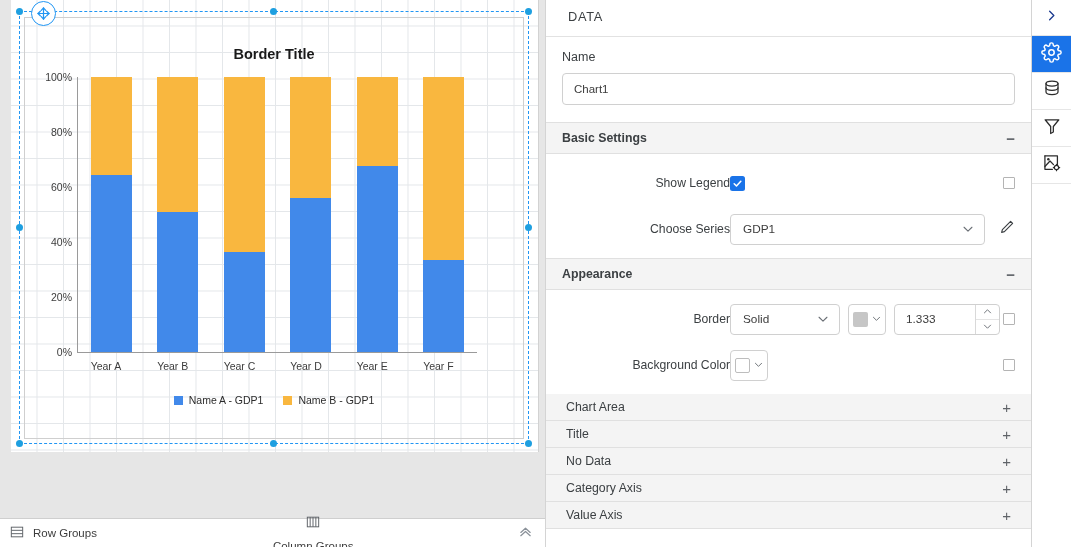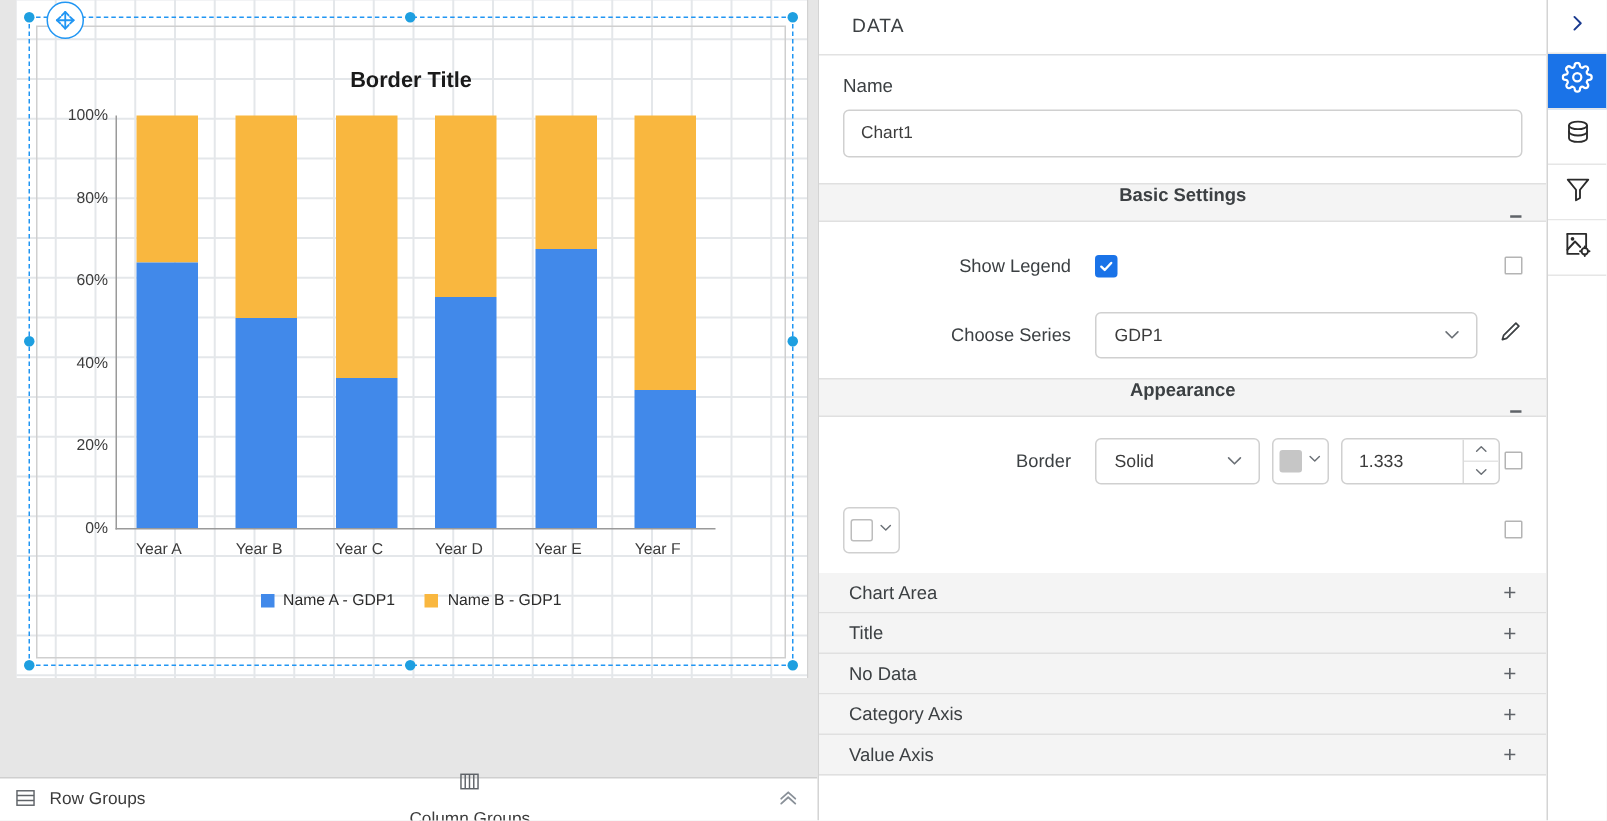--- a/index.html
+++ b/index.html
@@ -185,43 +185,42 @@
     background: #fff;
   }
   .spacer-12 { height: 17px; }
 
   .section-header {
     height: 26px;
     background: #f4f4f4;
     border-top: 1px solid #e0e0e0;
     border-bottom: 1px solid #e0e0e0;
     display: flex; align-items: center;
-    padding: 0 16px;
+    padding: 15px 16px;
     font-size: 12.3px;
     color: #3c4043;
     cursor: pointer;
-    flex-direction: column;
   }
   .section-header.bold { font-weight: bold; }
   .section-header .toggle { margin-left: auto; font-size: 15px; color: #5f6368; line-height: 1; }
 
   .section-body { padding: 12px 0 12px 0; }
 
   .row {
     display: flex; align-items: center;
     padding: 0 16px;
     min-height: 34px;
   }
   .row + .row { margin-top: 12px; }
   .row-label {
     font-size: 12.2px; color: #3c4043;
     text-align: right;
     width: 168px;
     flex: 0 0 168px;
-    padding-right: 16px;
+    padding-right: 0;
   }
 
   .cb-checked {
     width: 15px; height: 15px;
     background: #1a73e8;
     border-radius: 2.5px;
     display: flex; align-items: center; justify-content: center;
     cursor: pointer;
   }
   .cb-empty {
@@ -532,20 +531,21 @@
                 <svg width="11" height="9" viewBox="0 0 16 12" fill="none" stroke="#6b7076" stroke-width="1.4" stroke-linecap="round" stroke-linejoin="round">
                   <polyline points="3.5,4 8,8.5 12.5,4"></polyline>
                 </svg>
               </div>
             </span>
           </div>
           <div class="row-right-cb cb-empty"></div>
         </div>
 
         <div class="row">
+          <div class="row-label">Background Color</div>
           <div class="bg-swatch-btn">
             <span class="sw-box white"></span>
             <span>
               <svg width="11" height="11" viewBox="0 0 16 16" fill="none" stroke="#6b7076" stroke-width="1.4" stroke-linecap="round" stroke-linejoin="round">
                 <polyline points="3.5,6.2 8,10.7 12.5,6.2"></polyline>
               </svg>
             </span>
           </div>
           <div class="row-right-cb cb-empty"></div>
         </div>

